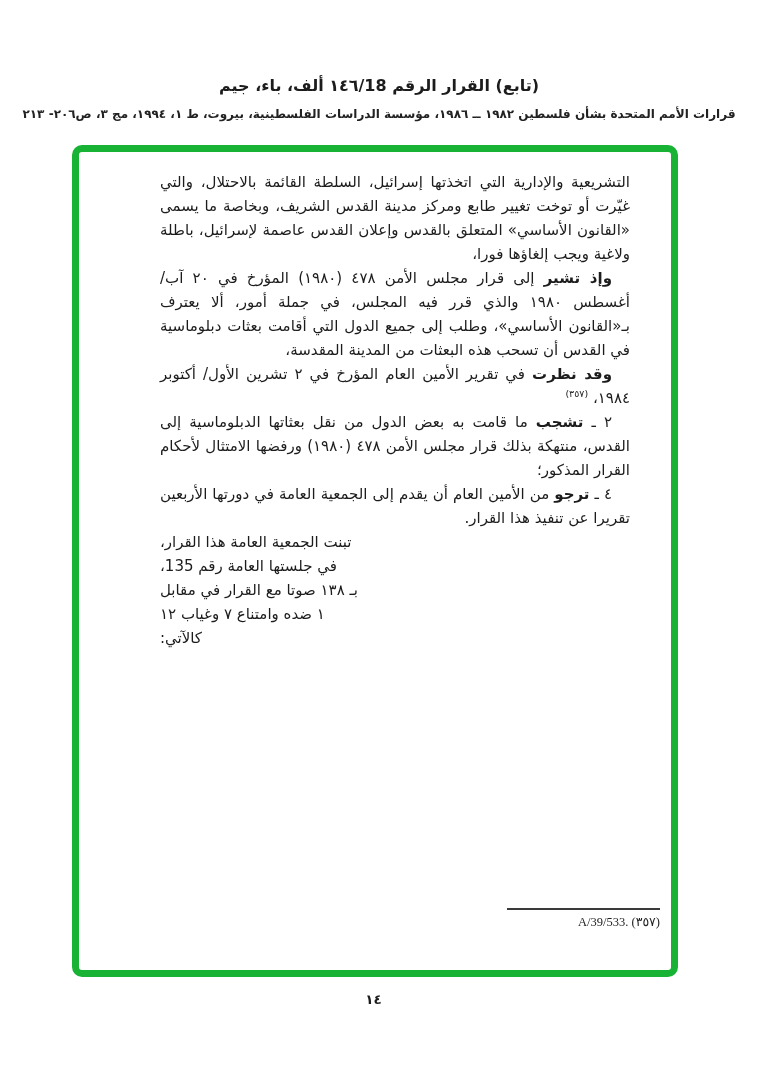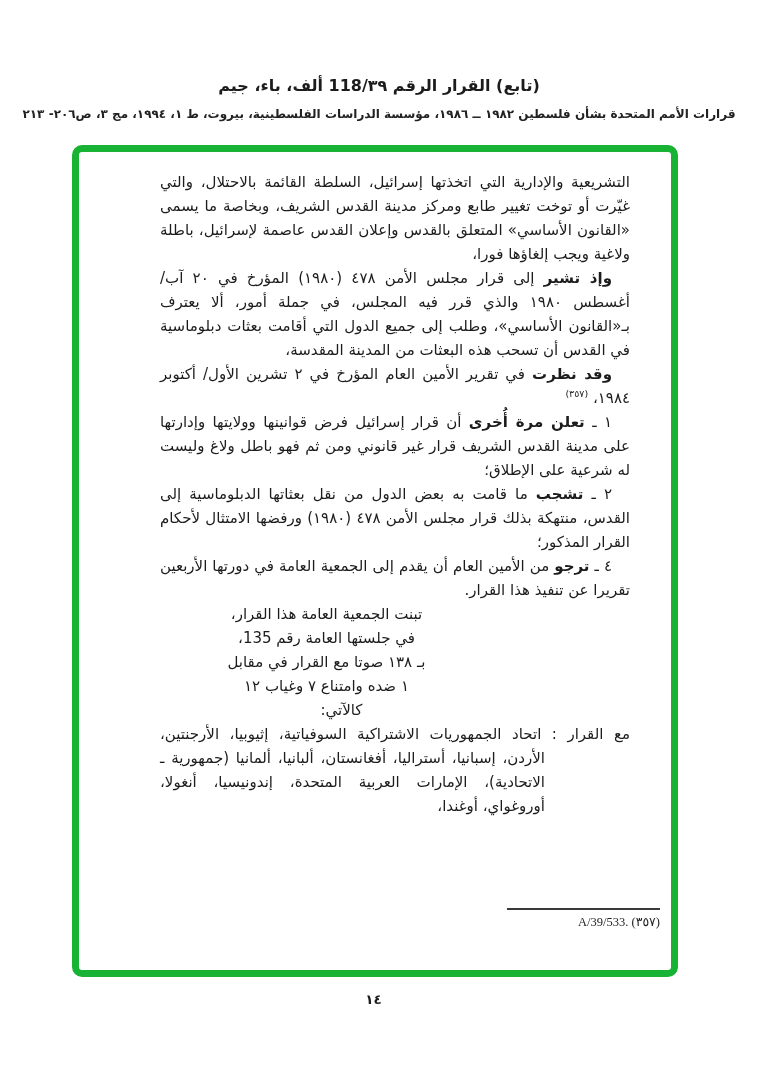--- a/index.html
+++ b/index.html
@@ -21,66 +21,64 @@
     border:7px solid #18b234;border-radius:10px;box-sizing:border-box;
   }
   .content{
     position:absolute;left:160px;top:170px;width:470px;
     direction:rtl;text-align:justify;font-size:15px;line-height:24px;
   }
   .para{margin:0;}
   .indent{text-indent:18px;}
   .lead{font-weight:bold;}
   sup.fn{font-size:9.5px;line-height:0;vertical-align:super;}
-  .adoption-line{text-align:center;margin:0 137px 0 0;}
+  .adoption-line{text-align:left;margin:0 137px 0 0;}
   .adoption-last{margin-right:107px;}
   .vote{padding-right:85px;text-indent:-85px;margin:0;}
   .footnote-rule{
     position:absolute;left:507px;top:908px;width:153px;height:0;
     border-top:2px solid #3a3a3a;
   }
   .footnote{
     position:absolute;left:430px;top:914px;width:230px;text-align:right;
     direction:ltr;font-family:"Liberation Serif","DejaVu Serif",serif;
     font-size:12.5px;color:#222;
   }
   .page-num{
     position:absolute;top:991px;left:0;width:747px;text-align:center;
     direction:rtl;font-size:13.5px;font-weight:bold;
   }
 </style>
 </head>
 <body>
 
-<div class="hdr-title">(تابع) القرار الرقم 118/٣٩ ألف، باء، جيم</div>
+<div class="hdr-title">(تابع) القرار الرقم ١٤٦/18 ألف، باء، جيم</div>
 <div class="hdr-source">قرارات الأمم المتحدة بشأن فلسطين ١٩٨٢ ــ ١٩٨٦، مؤسسة الدراسات الفلسطينية، بيروت، ط ١، ١٩٩٤، مج ٣، ص٢٠٦- ٢١٣</div>
 
 <div class="frame" style="border-color: rgb(24, 178, 52);"></div>
 
 <div class="content">
   <p class="para">التشريعية والإدارية التي اتخذتها إسرائيل، السلطة القائمة بالاحتلال، والتي غيّرت أو توخت تغيير طابع ومركز مدينة القدس الشريف، وبخاصة ما يسمى «القانون الأساسي» المتعلق بالقدس وإعلان القدس عاصمة لإسرائيل، باطلة ولاغية ويجب إلغاؤها فورا،</p>
 
   <p class="para indent"><b class="lead">وإذ تشير</b> <span>إلى قرار مجلس الأمن ٤٧٨ (١٩٨٠) المؤرخ في ٢٠ آب/ أغسطس ١٩٨٠ والذي قرر فيه المجلس، في جملة أمور، ألا يعترف بـ«القانون الأساسي»، وطلب إلى جميع الدول التي أقامت بعثات دبلوماسية في القدس أن تسحب هذه البعثات من المدينة المقدسة،</span></p>
 
   <p class="para indent"><b class="lead">وقد نظرت</b> <span>في تقرير الأمين العام المؤرخ في ٢ تشرين الأول/ أكتوبر ١٩٨٤،</span> <sup class="fn">(٣٥٧)</sup></p>
 
-  <p class="para indent"><span>١ ـ</span> <b class="lead">تعلن مرة أُخرى</b> <span>أن قرار إسرائيل فرض قوانينها وولايتها وإدارتها على مدينة القدس الشريف قرار غير قانوني ومن ثم فهو باطل ولاغ وليست له شرعية على الإطلاق؛</span></p>
 
   <p class="para indent"><span>٢ ـ</span> <b class="lead">تشجب</b> <span>ما قامت به بعض الدول من نقل بعثاتها الدبلوماسية إلى القدس، منتهكة بذلك قرار مجلس الأمن ٤٧٨ (١٩٨٠) ورفضها الامتثال لأحكام القرار المذكور؛</span></p>
 
 
   <p class="para indent"><span>٤ ـ</span> <b class="lead">ترجو</b> <span>من الأمين العام أن يقدم إلى الجمعية العامة في دورتها الأربعين تقريرا عن تنفيذ هذا القرار.</span></p>
 
   <div>
     <div class="adoption-line">تبنت الجمعية العامة هذا القرار،</div>
     <div class="adoption-line">في جلستها العامة رقم 135،</div>
     <div class="adoption-line">بـ ١٣٨ صوتا مع القرار في مقابل</div>
     <div class="adoption-line">١ ضده وامتناع ٧ وغياب ١٢</div>
     <div class="adoption-line adoption-last">كالآتي:</div>
   </div>
 
-  <p class="para vote"><span>مع القرار :</span> <span>اتحاد الجمهوريات الاشتراكية السوفياتية، إثيوبيا، الأرجنتين، الأردن، إسبانيا، أستراليا، أفغانستان، ألبانيا، ألمانيا (جمهورية ـ الاتحادية)، الإمارات العربية المتحدة، إندونيسيا، أنغولا، أوروغواي، أوغندا،</span></p>
 </div>
 
 <div class="footnote-rule"></div>
 <div class="footnote"><span>A/39/533.</span> <span>(٣٥٧)</span></div>
 
 <div class="page-num">١٤</div>
 
 </body></html>

